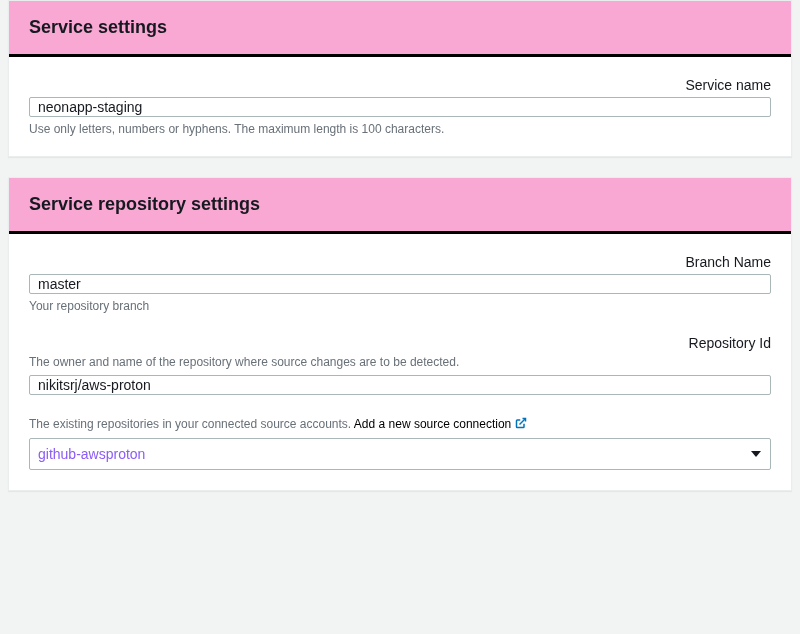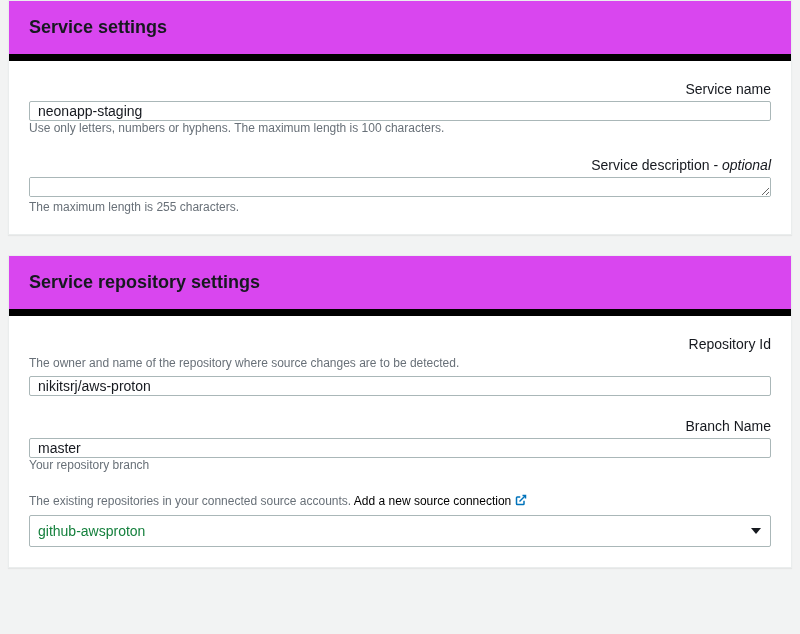--- a/index.html
+++ b/index.html
@@ -14,22 +14,22 @@
       font-size: 14px;
       padding: 0;
     }
     .panel {
       background: #ffffff;
       border: 1px solid #eaeded;
       margin: 0 8px 20px 8px;
       box-shadow: 0 1px 1px rgba(0,0,0,0.05);
     }
     .panel-header {
-      background: #d946ef;
-      border-bottom: 7px solid #000000;
+      background: #f9a8d4;
+      border-bottom: 3px solid #000000;
       padding: 16px 20px;
     }
     .panel-header h2 {
       font-size: 18px;
       font-weight: 700;
       color: #16191f;
     }
     .panel-body {
       padding: 20px;
     }
@@ -57,20 +57,21 @@
       margin-bottom: 6px;
     }
     .form-hint-top a {
       color: #000000;
       font-weight: 400;
       text-decoration: none;
     }
     .form-hint {
       font-size: 12px;
       color: #687078;
+      margin-top: 5px;
     }
     input[type="text"] {
       width: 100%;
       padding: 5px 8px;
       font-size: 14px;
       border: 1px solid #aab7b8;
       border-radius: 2px;
       color: #16191f;
       height: 20px;
     }
@@ -88,21 +89,21 @@
     .select-wrapper {
       position: relative;
       width: 100%;
     }
     .select-input {
       width: 100%;
       padding: 5px 32px 5px 8px;
       font-size: 14px;
       border: 1px solid #aab7b8;
       border-radius: 2px;
-      color: #15803d;
+      color: #8b5cf6;
       height: 32px;
       background: #ffffff;
       cursor: pointer;
       text-align: left;
     }
     .select-caret {
       position: absolute;
       right: 10px;
       top: 50%;
       transform: translateY(-50%);
@@ -128,47 +129,40 @@
     <h2>Service settings</h2>
   </div>
   <div class="panel-body">
 
     <div class="form-group">
       <label class="form-label">Service name</label>
       <input type="text" value="neonapp-staging" style="">
       <div class="form-hint">Use only letters, numbers or hyphens. The maximum length is 100 characters.</div>
     </div>
 
-    <div class="form-group">
-      <label class="form-label">
-        <span>Service description - </span><span class="optional">optional</span>
-      </label>
-      <textarea style=""></textarea>
-      <div class="form-hint">The maximum length is 255 characters.</div>
-    </div>
 
   </div>
 </div>
 
 <div class="panel">
   <div class="panel-header">
     <h2>Service repository settings</h2>
   </div>
   <div class="panel-body">
 
     <div class="form-group">
+      <label class="form-label">Branch Name</label>
+      <input type="text" value="master" style="">
+      <div class="form-hint">Your repository branch</div>
+    </div>
+
+    <div class="form-group">
       <label class="form-label">Repository Id</label>
       <div class="form-hint-top">The owner and name of the repository where source changes are to be detected.</div>
       <input type="text" value="nikitsrj/aws-proton" style="">
-    </div>
-
-    <div class="form-group">
-      <label class="form-label">Branch Name</label>
-      <input type="text" value="master" style="">
-      <div class="form-hint">Your repository branch</div>
     </div>
 
     <div class="form-group">
       <div class="form-hint-top">
         <span class="hint-inline">The existing repositories in your connected source accounts. </span><a href="#"><span>Add a new source connection</span><span class="external-icon"><svg width="12" height="12" viewBox="0 0 16 16" fill="none" stroke="#0073bb" stroke-width="2">
                 <path d="M10 2h4v4"></path>
                 <path d="M6 10L14 2"></path>
                 <path d="M12 9v4a1 1 0 0 1-1 1H3a1 1 0 0 1-1-1V5a1 1 0 0 1 1-1h4"></path>
               </svg></span></a>
       </div>

